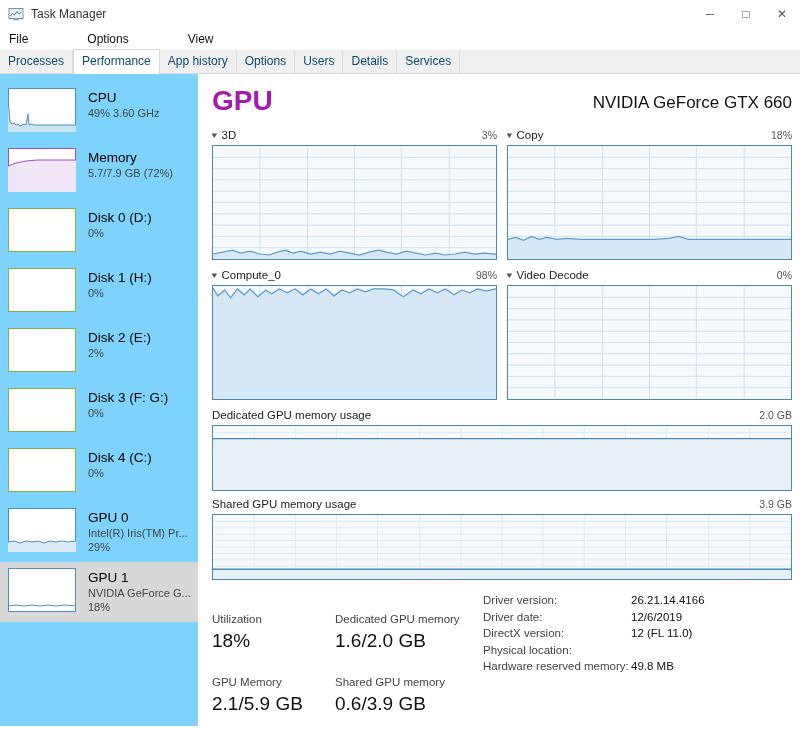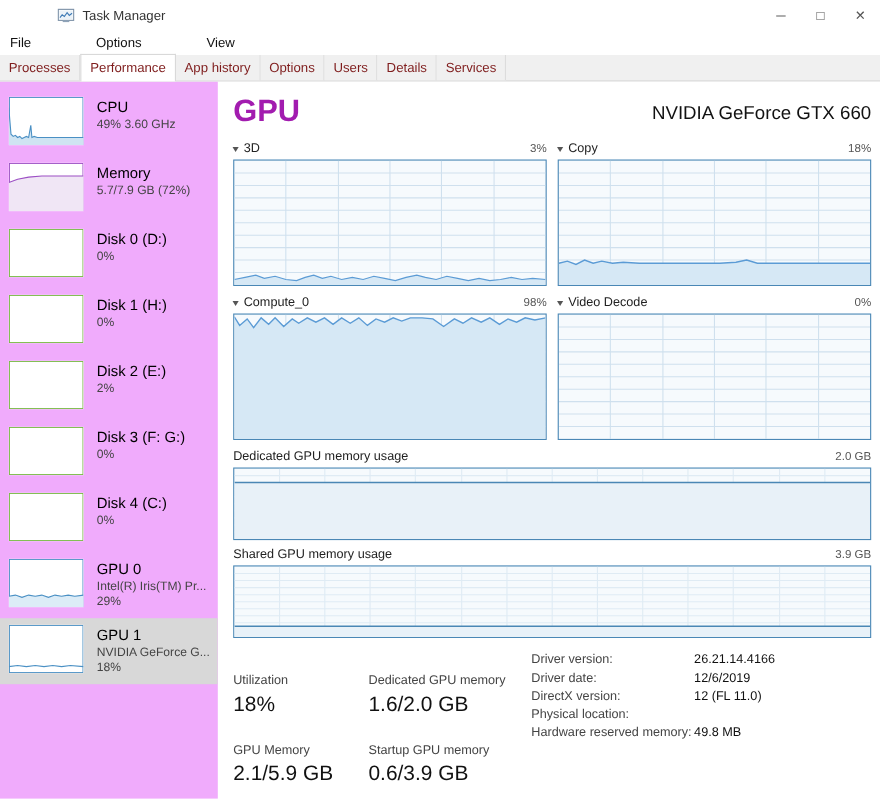--- a/index.html
+++ b/index.html
@@ -5,38 +5,38 @@
   html,body{margin:0;padding:0;}
   body{
     width:800px;height:729px;
     background:#ffffff;
     font-family:"Liberation Sans", sans-serif;
     color:#000;
     overflow:hidden;
     position:relative;
   }
   
-  .titlebar{height:28px;display:flex;align-items:center;background:#ffffff;padding-left:44px;}
+  .titlebar{height:28px;display:flex;align-items:center;background:#ffffff;}
   .tb-icon{width:16px;height:16px;margin-left:8px;margin-right:7px;position:relative;flex:none;}
   .tb-title{font-size:12px;color:#333;flex:1;}
   .winbtns{display:flex;height:28px;}
   .winbtn{width:36px;height:28px;display:flex;align-items:center;justify-content:center;color:#555;font-size:12px;}
 
   
   .menubar{height:22px;display:flex;align-items:center;padding-left:9px;background:#fff;gap:41px;}
   .menuitem{font-size:12px;color:#111;margin-right:18px;}
 
   
   .tabstrip{height:23px;display:flex;align-items:flex-end;background:#f0f0f0;border-bottom:1px solid #d9d9d9;position:relative;}
-  .tab{font-size:12px;color:#7f1d1d;padding:4px 8px 4px 8px;height:15px;line-height:15px;background:#f0f0f0;border-right:1px solid #dcdcdc;}
+  .tab{font-size:12px;color:#0c4a6e;padding:4px 8px 4px 8px;height:15px;line-height:15px;background:#f0f0f0;border-right:1px solid #dcdcdc;}
   .tab.active{background:#ffffff;border-top:1px solid #d9d9d9;border-left:1px solid #d9d9d9;border-right:1px solid #d9d9d9;position:relative;top:0;margin-bottom:-1px;padding-bottom:5px;}
 
   
   .body-wrap{display:flex;height:652px;background:#fff;}
-  .sidebar{width:198px;flex:none;padding-top:8px;background:#f0abfc;overflow:hidden;}
+  .sidebar{width:198px;flex:none;padding-top:8px;background:#7dd3fc;overflow:hidden;}
   .content{flex:1;padding:12px 8px 0 14px;position:relative;}
 
   
   .si{display:flex;align-items:flex-start;height:48px;padding:6px 0 6px 8px;}
   .si.selected{background:#d8d8d8;}
   .si-thumb{width:68px;height:44px;flex:none;margin-right:12px;box-sizing:border-box;position:relative;overflow:hidden;background:#fff;}
   .si-thumb svg{display:block;width:100%;height:100%;}
   .si-text{padding-top:1px;overflow:hidden;}
   .si-name{font-size:13.5px;color:#000;line-height:17px;white-space:nowrap;}
   .si-sub{font-size:11px;color:#444;line-height:14px;white-space:nowrap;}
@@ -438,21 +438,21 @@
     <div class="stats">
       <div class="stat-col sc1">
         <div class="stat-lab">Utilization</div>
         <div class="stat-val">18%</div>
         <div class="stat-lab">GPU Memory</div>
         <div class="stat-val">2.1/5.9 GB</div>
       </div>
       <div class="stat-col sc2">
         <div class="stat-lab">Dedicated GPU memory</div>
         <div class="stat-val">1.6/2.0 GB</div>
-        <div class="stat-lab">Startup GPU memory</div>
+        <div class="stat-lab">Shared GPU memory</div>
         <div class="stat-val">0.6/3.9 GB</div>
       </div>
       <div class="stat-col" id="details-list">
           <div class="kv">
             <span class="kv-k">Driver version:</span>
             <span class="kv-v">26.21.14.4166</span>
           </div>
           <div class="kv">
             <span class="kv-k">Driver date:</span>
             <span class="kv-v">12/6/2019</span>

